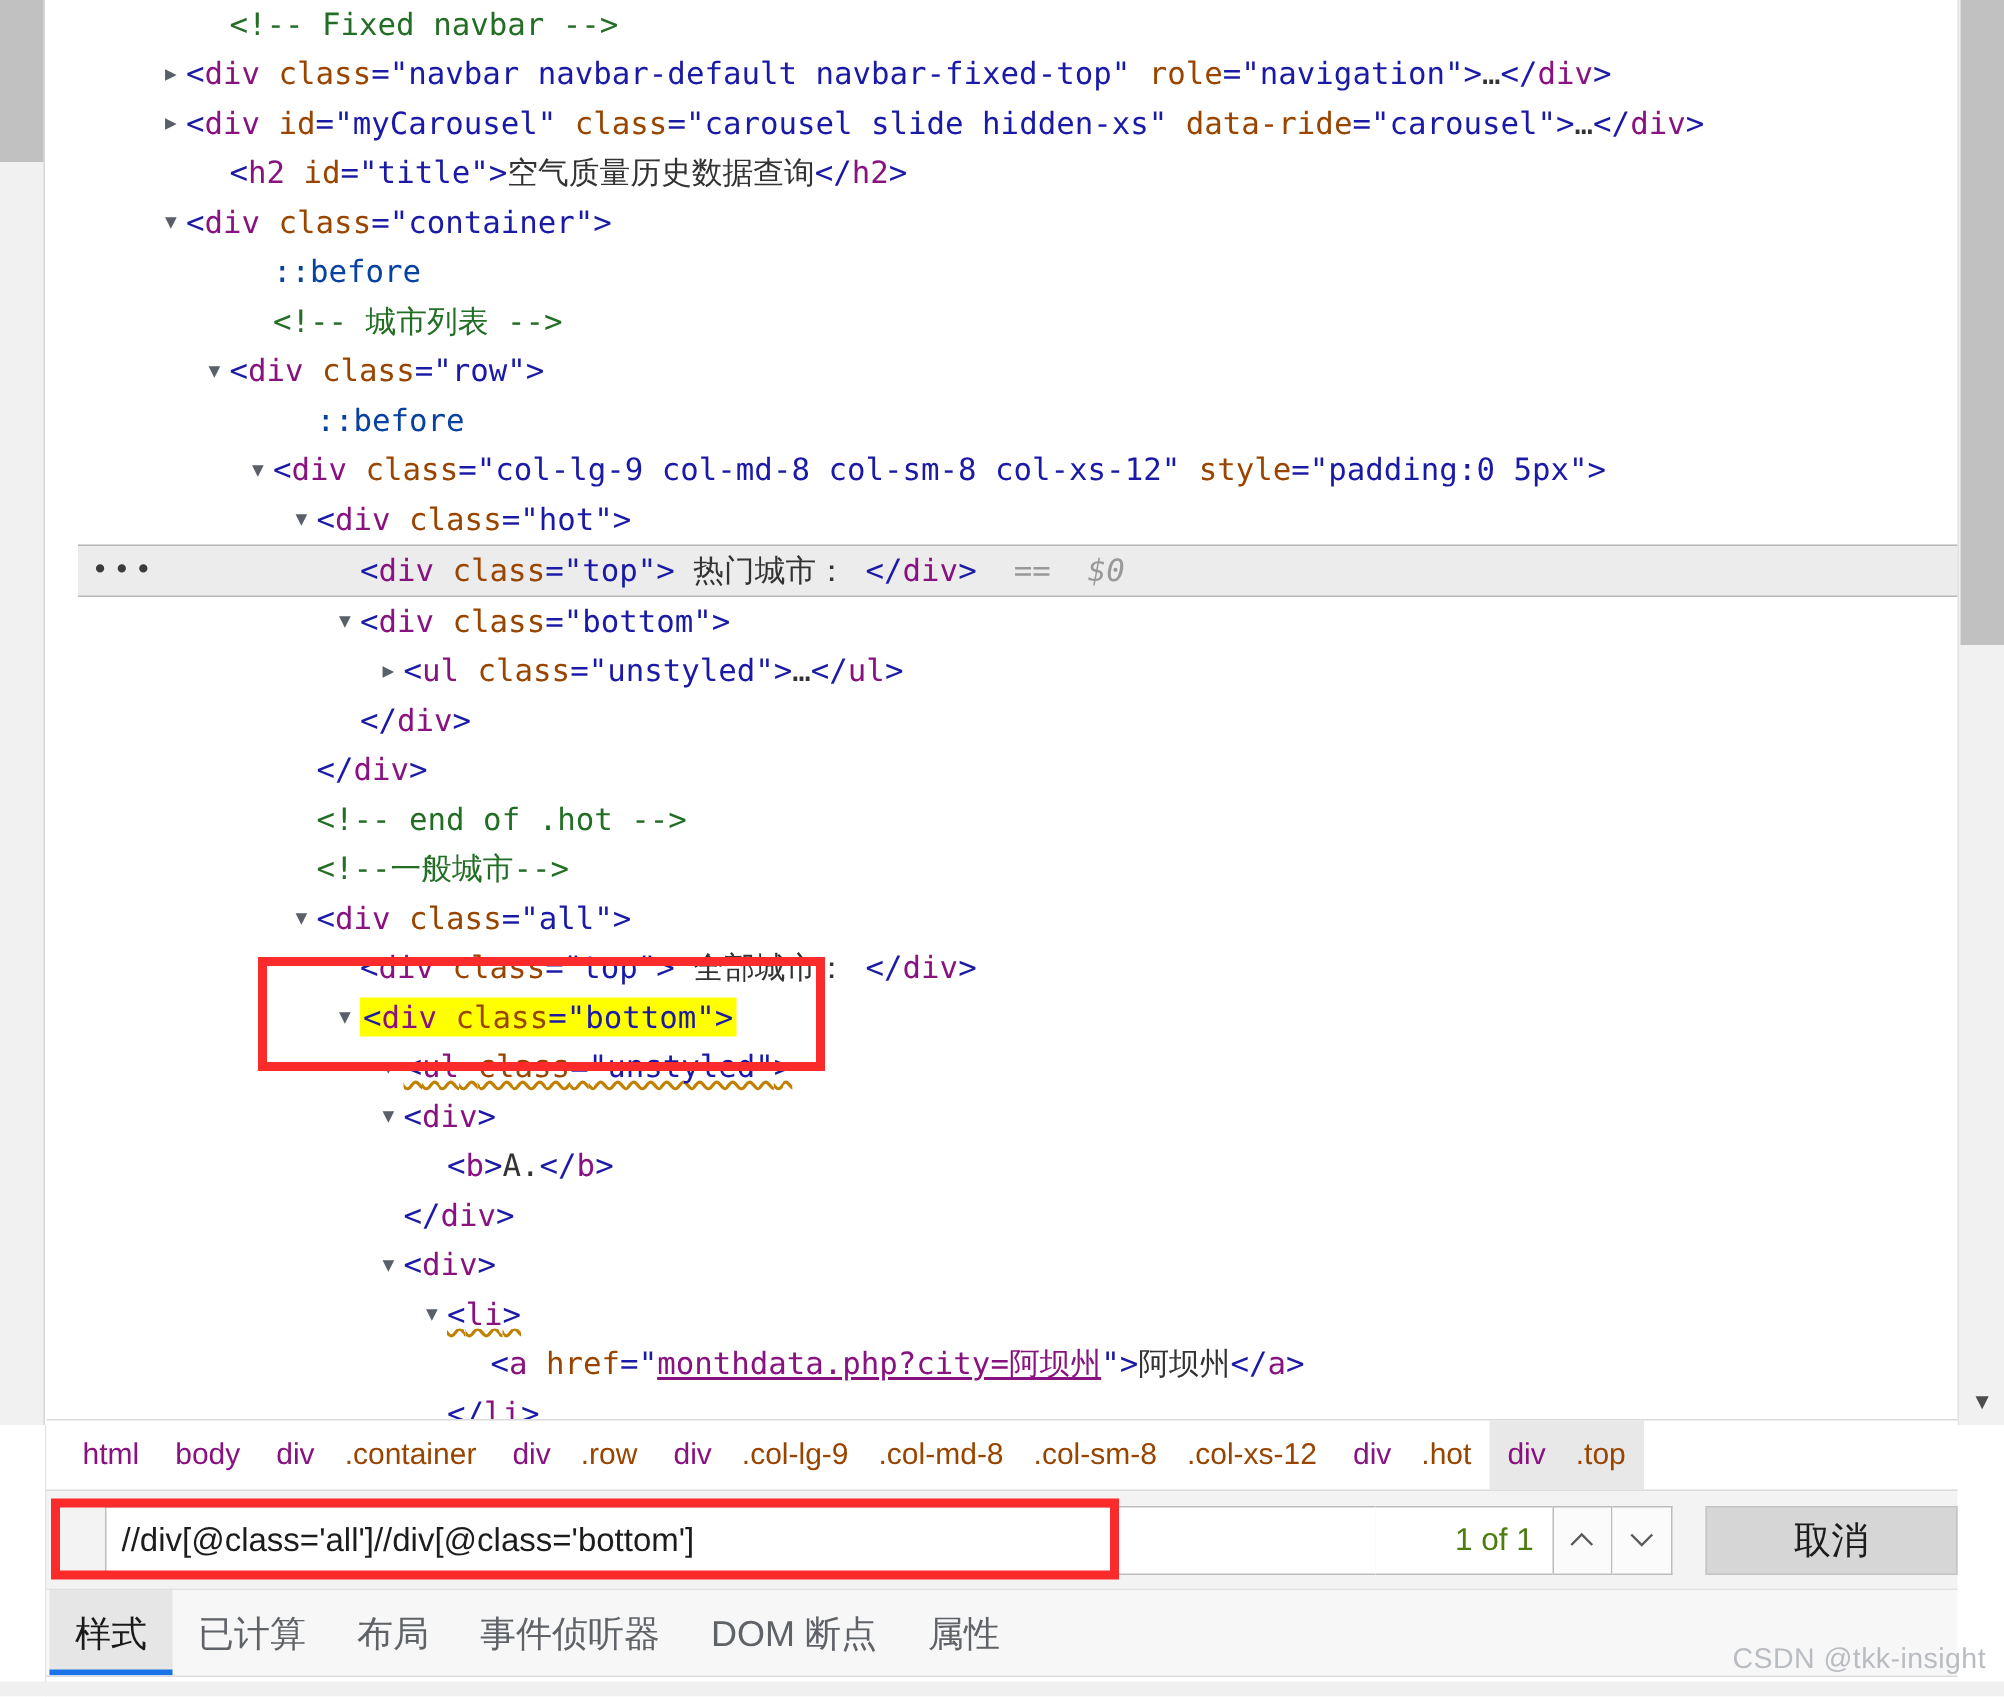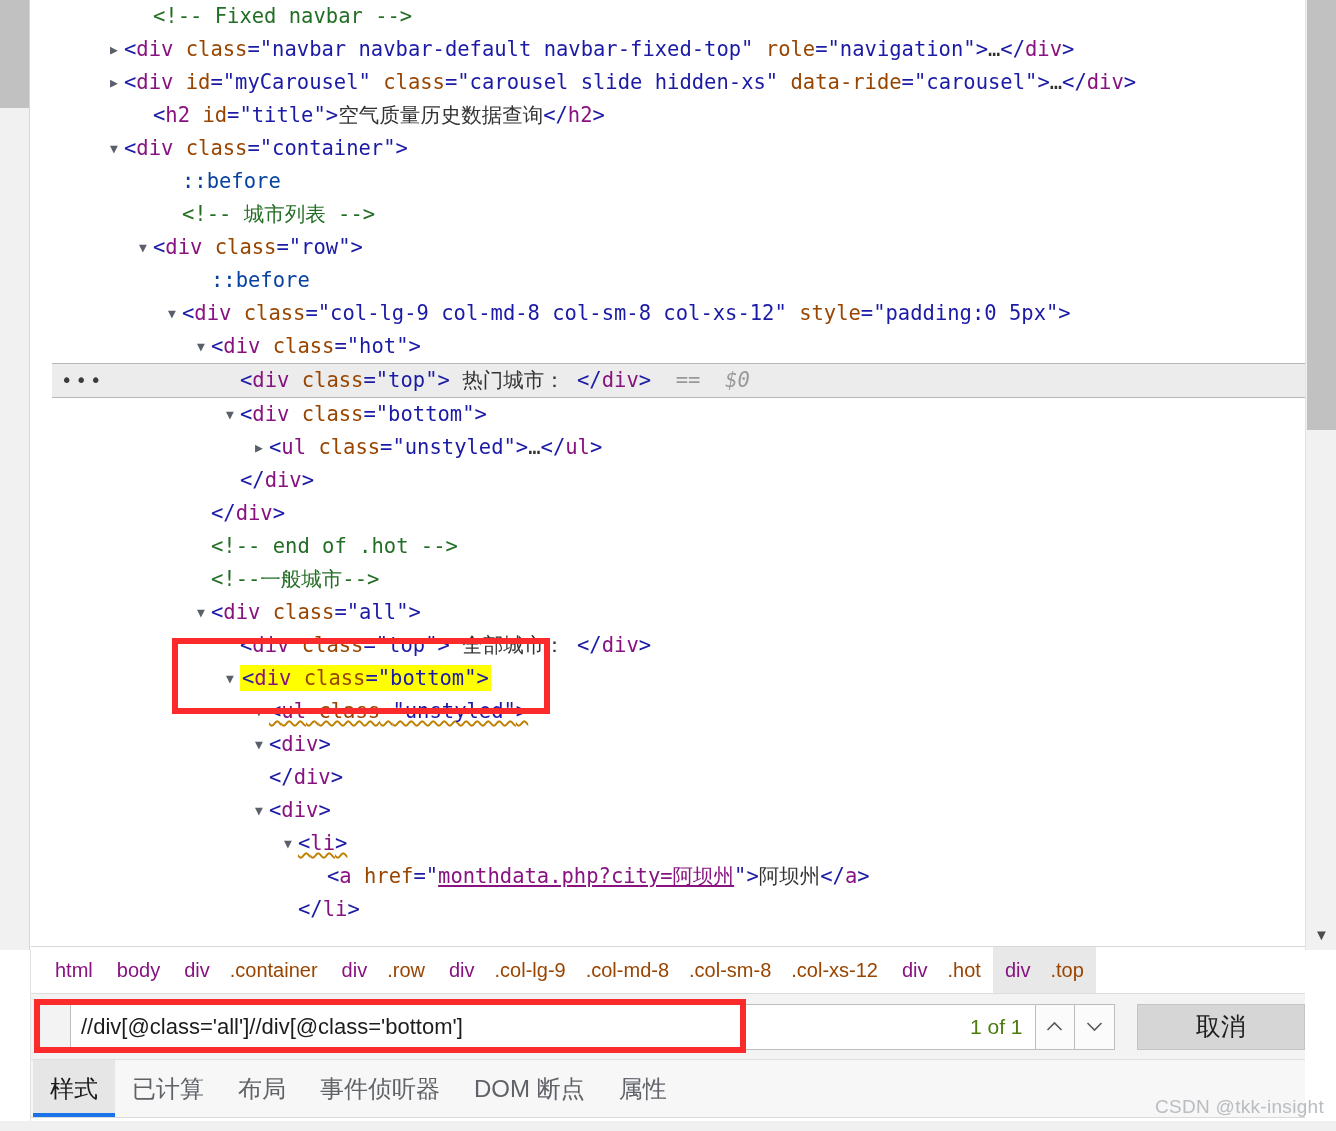--- a/index.html
+++ b/index.html
@@ -329,20 +329,21 @@
         <div class="row"><span class="ind" style="width: 203px;"></span><span class="twisty closed"></span><span><span class="tk-bracket">&lt;</span><span class="tk-tag">ul</span><span class="tk-txt"> </span><span class="tk-attr">class</span><span class="tk-bracket">=</span><span class="tk-val">"unstyled"</span><span class="tk-bracket">&gt;</span><span class="tk-txt">…</span><span class="tk-bracket">&lt;/</span><span class="tk-tag">ul</span><span class="tk-bracket">&gt;</span></span></div>
         <div class="row"><span class="ind" style="width: 174px;"></span><span class="twisty none"></span><span><span class="tk-bracket">&lt;/</span><span class="tk-tag">div</span><span class="tk-bracket">&gt;</span></span></div>
         <div class="row"><span class="ind" style="width: 145px;"></span><span class="twisty none"></span><span><span class="tk-bracket">&lt;/</span><span class="tk-tag">div</span><span class="tk-bracket">&gt;</span></span></div>
         <div class="row"><span class="ind" style="width: 145px;"></span><span class="twisty none"></span><span><span class="tk-comment">&lt;!-- end of .hot --&gt;</span></span></div>
         <div class="row"><span class="ind" style="width: 145px;"></span><span class="twisty none"></span><span><span class="tk-comment">&lt;!--一般城市--&gt;</span></span></div>
         <div class="row"><span class="ind" style="width: 145px;"></span><span class="twisty open"></span><span><span class="tk-bracket">&lt;</span><span class="tk-tag">div</span><span class="tk-txt"> </span><span class="tk-attr">class</span><span class="tk-bracket">=</span><span class="tk-val">"all"</span><span class="tk-bracket">&gt;</span></span></div>
         <div class="row"><span class="ind" style="width: 174px;"></span><span class="twisty none"></span><span><span class="tk-bracket">&lt;</span><span class="tk-tag">div</span><span class="tk-txt"> </span><span class="tk-attr">class</span><span class="tk-bracket">=</span><span class="tk-val">"top"</span><span class="tk-bracket">&gt;</span><span class="tk-txt"> 全部城市： </span><span class="tk-bracket">&lt;/</span><span class="tk-tag">div</span><span class="tk-bracket">&gt;</span></span></div>
         <div class="row"><span class="ind" style="width: 174px;"></span><span class="twisty open"></span><span class="hl-yellow"><span class="tk-bracket">&lt;</span><span class="tk-tag">div</span><span class="tk-txt"> </span><span class="tk-attr">class</span><span class="tk-bracket">=</span><span class="tk-val">"bottom"</span><span class="tk-bracket">&gt;</span></span></div>
         <div class="row"><span class="ind" style="width: 203px;"></span><span class="twisty open"></span><span class="squiggle"><span class="tk-bracket">&lt;</span><span class="tk-tag">ul</span><span class="tk-txt"> </span><span class="tk-attr">class</span><span class="tk-bracket">=</span><span class="tk-val">"unstyled"</span><span class="tk-bracket">&gt;</span></span></div>
         <div class="row"><span class="ind" style="width: 203px;"></span><span class="twisty open"></span><span><span class="tk-bracket">&lt;</span><span class="tk-tag">div</span><span class="tk-bracket">&gt;</span></span></div>
+        <div class="row"><span class="ind" style="width: 232px;"></span><span class="twisty none"></span><span><span class="tk-bracket">&lt;</span><span class="tk-tag">b</span><span class="tk-bracket">&gt;</span><span class="tk-txt">A.</span><span class="tk-bracket">&lt;/</span><span class="tk-tag">b</span><span class="tk-bracket">&gt;</span></span></div>
         <div class="row"><span class="ind" style="width: 203px;"></span><span class="twisty none"></span><span><span class="tk-bracket">&lt;/</span><span class="tk-tag">div</span><span class="tk-bracket">&gt;</span></span></div>
         <div class="row"><span class="ind" style="width: 203px;"></span><span class="twisty open"></span><span><span class="tk-bracket">&lt;</span><span class="tk-tag">div</span><span class="tk-bracket">&gt;</span></span></div>
         <div class="row"><span class="ind" style="width: 232px;"></span><span class="twisty open"></span><span class="squiggle"><span class="tk-bracket">&lt;</span><span class="tk-tag">li</span><span class="tk-bracket">&gt;</span></span></div>
         <div class="row"><span class="ind" style="width: 261px;"></span><span class="twisty none"></span><span><span class="tk-bracket">&lt;</span><span class="tk-tag">a</span><span class="tk-txt"> </span><span class="tk-attr">href</span><span class="tk-bracket">=</span><span class="tk-val">"</span><span class="tk-link">monthdata.php?city=阿坝州</span><span class="tk-val">"</span><span class="tk-bracket">&gt;</span><span class="tk-txt">阿坝州</span><span class="tk-bracket">&lt;/</span><span class="tk-tag">a</span><span class="tk-bracket">&gt;</span></span></div>
         <div class="row"><span class="ind" style="width: 232px;"></span><span class="twisty none"></span><span><span class="tk-bracket">&lt;/</span><span class="tk-tag">li</span><span class="tk-bracket">&gt;</span></span></div>
       </div>
   </div>
 
   <div class="redbox" id="redbox-node" style="left: 172px; top: 638px; width: 378px; height: 76px;"></div>
 

